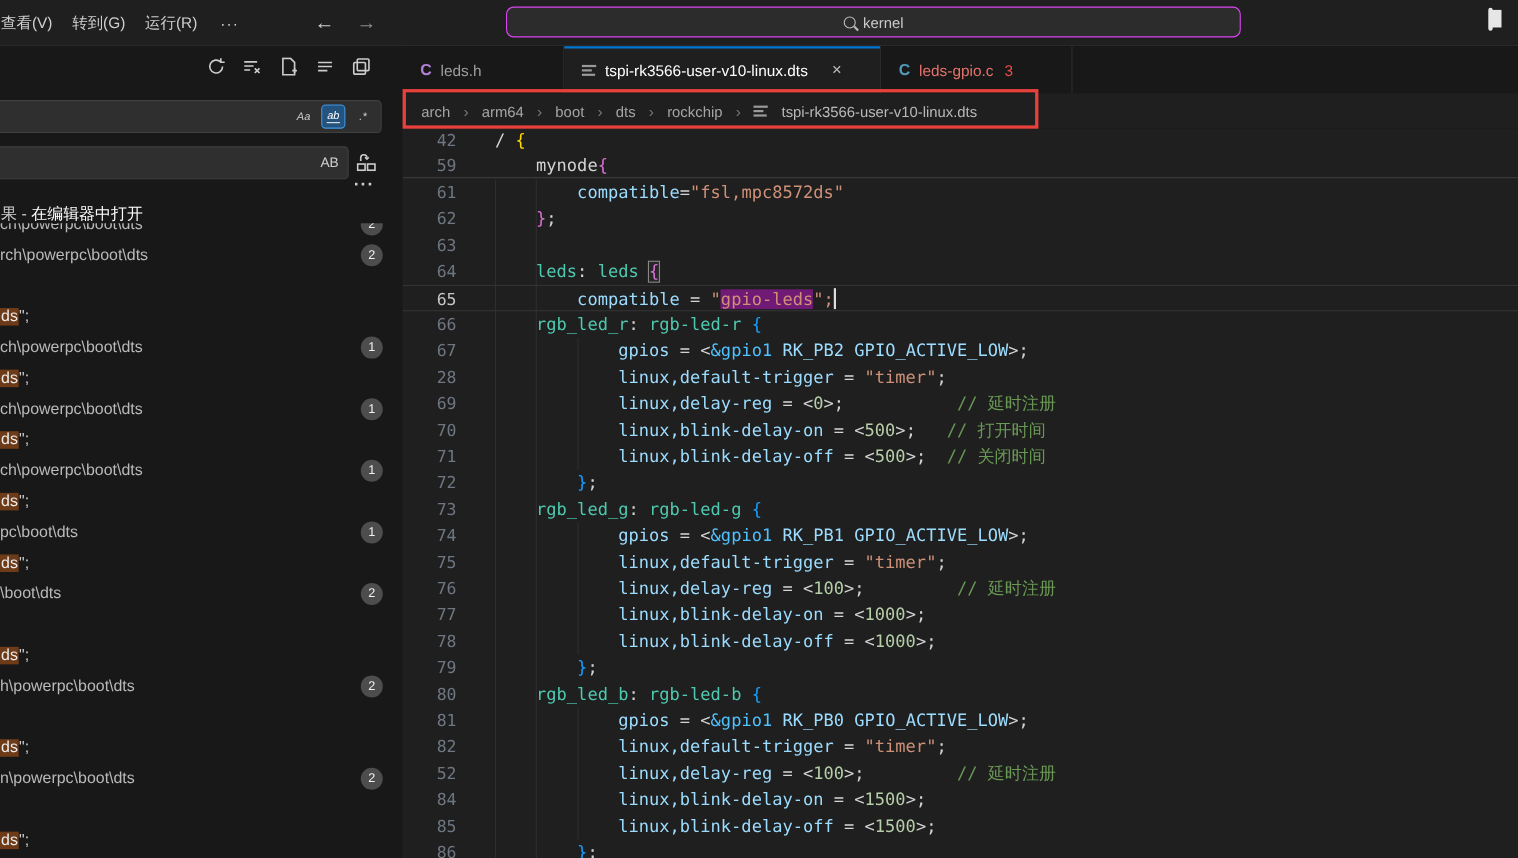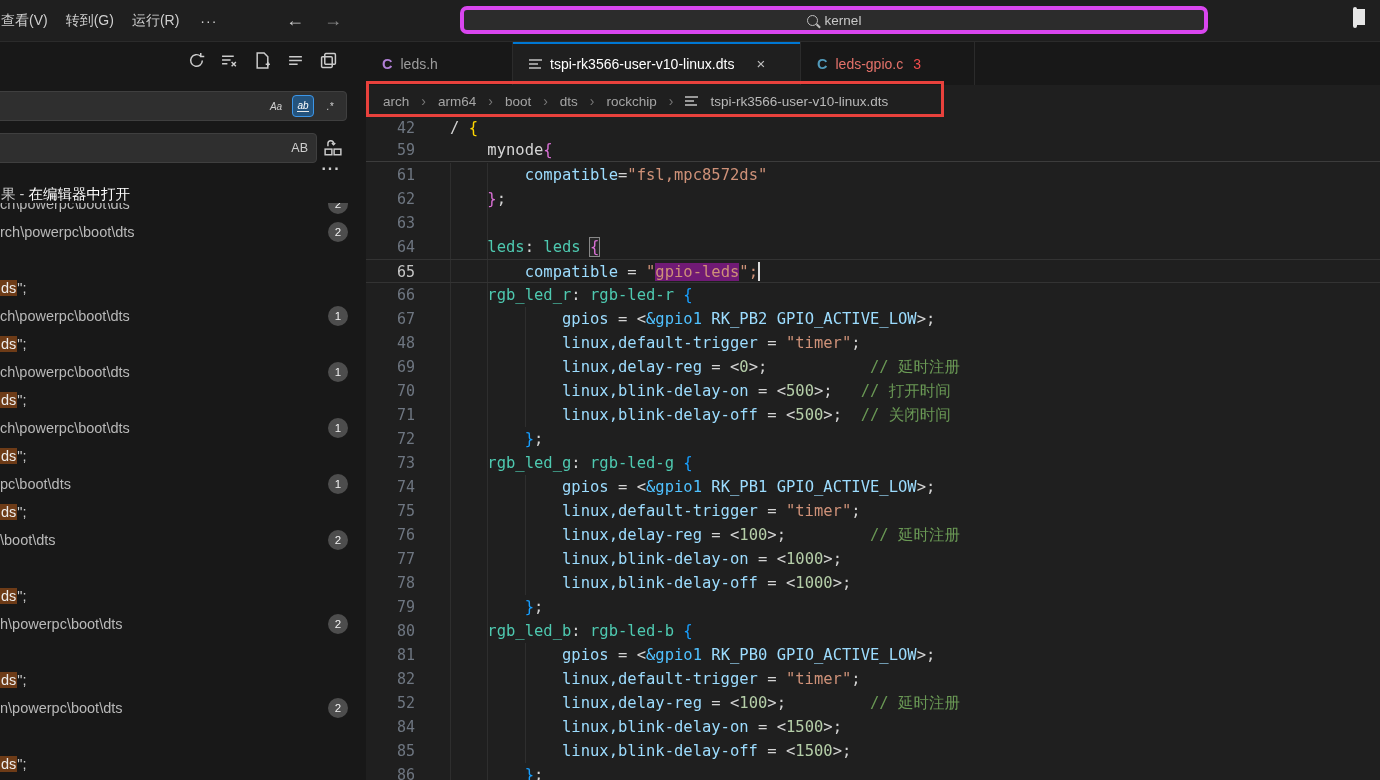--- a/index.html
+++ b/index.html
@@ -9,22 +9,22 @@
 
   
   #titlebar { position:absolute; left:0; top:0; width:1380px; height:42px;
               background:#1f1f1f; border-bottom:1px solid #2b2b2b; }
   .menus { position:absolute; left:-8px; top:0; height:41px; display:flex; align-items:center; }
   .menu-item { padding:0 9px; font-size:14px; color:#cfcfcf; white-space:nowrap; }
   .menu-more { padding:0 12px; font-size:14px; color:#cfcfcf; letter-spacing:1px; }
   .nav-arrows { position:absolute; left:286px; top:0; height:41px; display:flex; align-items:center; gap:20px; }
   .arrow { font-size:18px; color:#cccccc; }
   .arrow.fwd { color:#898989; }
-  .command-center { position:absolute; left:460px; top:6px; width:748px; height:28px;
-                    background:#2c2c2c; border:4px solid #d946ef; border-radius:7px;
+  .command-center { position:absolute; left:460px; top:6px; width:668px; height:28px;
+                    background:#2c2c2c; border:1px solid #d946ef; border-radius:7px;
                     display:flex; align-items:center; justify-content:center; gap:7px;
                     color:#c9c9c9; font-size:13.5px; }
   .mag { width:11px; height:11px; border:1.6px solid #bdbdbd; border-radius:50%; position:relative; }
   .mag::after { content:""; position:absolute; width:5px; height:1.6px; background:#bdbdbd;
                 transform:rotate(45deg); left:8px; top:9px; }
   .layout-btn { position:absolute; left:1353px; top:9px; width:30px; height:22px; }
   .layout-glyph { width:26px; height:20px; border:2px solid #e6e6e6; border-radius:3px; position:relative; }
   .layout-glyph::after { content:""; position:absolute; left:0; top:0; width:10px; height:16px; background:#e6e6e6; }
 
   
@@ -317,21 +317,21 @@
           <div class="cl"><span class="ln">59</span><span class="tk pln">    </span><span class="tk pln">mynode</span><span class="tk b2">{</span></div>
         </div>
       <div id="lines">
           <div class="cl"><span class="ln">61</span><span class="tk pln">        </span><span class="tk prop">compatible</span><span class="tk pun">=</span><span class="tk str">"fsl,mpc8572ds"</span></div>
           <div class="cl"><span class="ln">62</span><span class="tk pln">    </span><span class="tk b2">}</span><span class="tk pun">;</span></div>
           <div class="cl"><span class="ln">63</span></div>
           <div class="cl"><span class="ln">64</span><span class="tk pln">    </span><span class="tk lbl">leds</span><span class="tk pun">:</span><span class="tk pln"> </span><span class="tk lbl">leds</span><span class="tk pln"> </span><span class="tk b2 brkbox">{</span></div>
           <div class="cl cur"><span class="ln">65</span><span class="tk pln">        </span><span class="tk prop">compatible</span><span class="tk pun"> = </span><span class="tk str">"</span><span class="tk str m">gpio-leds</span><span class="tk str">";</span><span class="caret"></span></div>
           <div class="cl"><span class="ln">66</span><span class="tk pln">    </span><span class="tk lbl">rgb_led_r</span><span class="tk pun">:</span><span class="tk pln"> </span><span class="tk lbl">rgb-led-r</span><span class="tk pln"> </span><span class="tk b3">{</span></div>
           <div class="cl"><span class="ln">67</span><span class="tk pln">            </span><span class="tk prop">gpios</span><span class="tk pun"> = </span><span class="tk pun">&lt;</span><span class="tk ref">&amp;gpio1</span><span class="tk pln"> </span><span class="tk prop">RK_PB2</span><span class="tk pln"> </span><span class="tk prop">GPIO_ACTIVE_LOW</span><span class="tk pun">&gt;;</span></div>
-          <div class="cl"><span class="ln">48</span><span class="tk pln">            </span><span class="tk prop">linux,default-trigger</span><span class="tk pun"> = </span><span class="tk str">"timer"</span><span class="tk pun">;</span></div>
+          <div class="cl"><span class="ln">28</span><span class="tk pln">            </span><span class="tk prop">linux,default-trigger</span><span class="tk pun"> = </span><span class="tk str">"timer"</span><span class="tk pun">;</span></div>
           <div class="cl"><span class="ln">69</span><span class="tk pln">            </span><span class="tk prop">linux,delay-reg</span><span class="tk pun"> = </span><span class="tk pun">&lt;</span><span class="tk num">0</span><span class="tk pun">&gt;;</span><span class="tk pln">           </span><span class="tk com">// 延时注册</span></div>
           <div class="cl"><span class="ln">70</span><span class="tk pln">            </span><span class="tk prop">linux,blink-delay-on</span><span class="tk pun"> = </span><span class="tk pun">&lt;</span><span class="tk num">500</span><span class="tk pun">&gt;;</span><span class="tk pln">   </span><span class="tk com">// 打开时间</span></div>
           <div class="cl"><span class="ln">71</span><span class="tk pln">            </span><span class="tk prop">linux,blink-delay-off</span><span class="tk pun"> = </span><span class="tk pun">&lt;</span><span class="tk num">500</span><span class="tk pun">&gt;;</span><span class="tk pln">  </span><span class="tk com">// 关闭时间</span></div>
           <div class="cl"><span class="ln">72</span><span class="tk pln">        </span><span class="tk b3">}</span><span class="tk pun">;</span></div>
           <div class="cl"><span class="ln">73</span><span class="tk pln">    </span><span class="tk lbl">rgb_led_g</span><span class="tk pun">:</span><span class="tk pln"> </span><span class="tk lbl">rgb-led-g</span><span class="tk pln"> </span><span class="tk b3">{</span></div>
           <div class="cl"><span class="ln">74</span><span class="tk pln">            </span><span class="tk prop">gpios</span><span class="tk pun"> = </span><span class="tk pun">&lt;</span><span class="tk ref">&amp;gpio1</span><span class="tk pln"> </span><span class="tk prop">RK_PB1</span><span class="tk pln"> </span><span class="tk prop">GPIO_ACTIVE_LOW</span><span class="tk pun">&gt;;</span></div>
           <div class="cl"><span class="ln">75</span><span class="tk pln">            </span><span class="tk prop">linux,default-trigger</span><span class="tk pun"> = </span><span class="tk str">"timer"</span><span class="tk pun">;</span></div>
           <div class="cl"><span class="ln">76</span><span class="tk pln">            </span><span class="tk prop">linux,delay-reg</span><span class="tk pun"> = </span><span class="tk pun">&lt;</span><span class="tk num">100</span><span class="tk pun">&gt;;</span><span class="tk pln">         </span><span class="tk com">// 延时注册</span></div>
           <div class="cl"><span class="ln">77</span><span class="tk pln">            </span><span class="tk prop">linux,blink-delay-on</span><span class="tk pun"> = </span><span class="tk pun">&lt;</span><span class="tk num">1000</span><span class="tk pun">&gt;;</span></div>
           <div class="cl"><span class="ln">78</span><span class="tk pln">            </span><span class="tk prop">linux,blink-delay-off</span><span class="tk pun"> = </span><span class="tk pun">&lt;</span><span class="tk num">1000</span><span class="tk pun">&gt;;</span></div>

